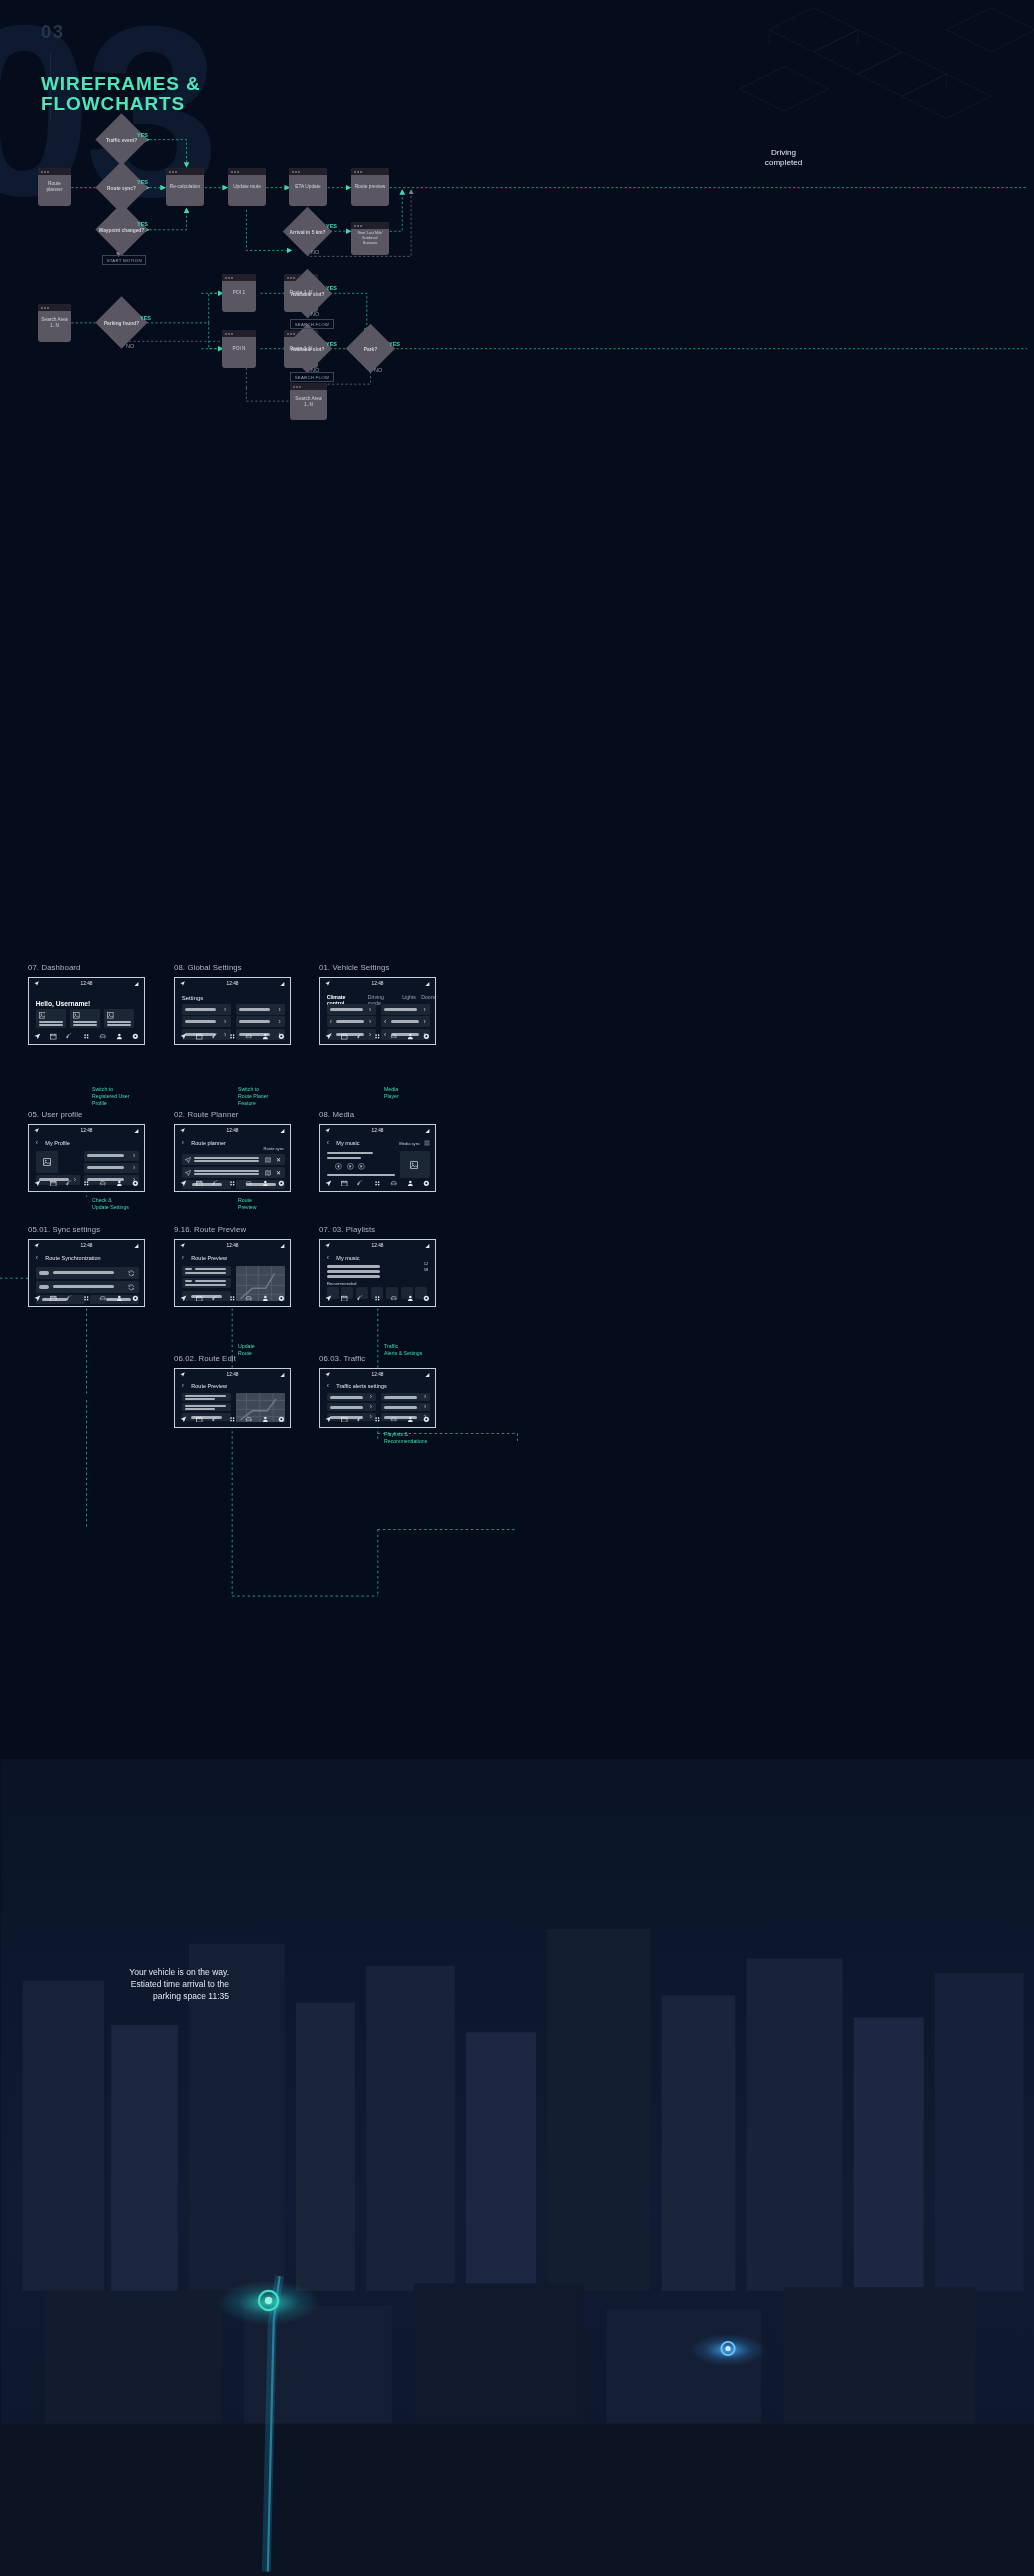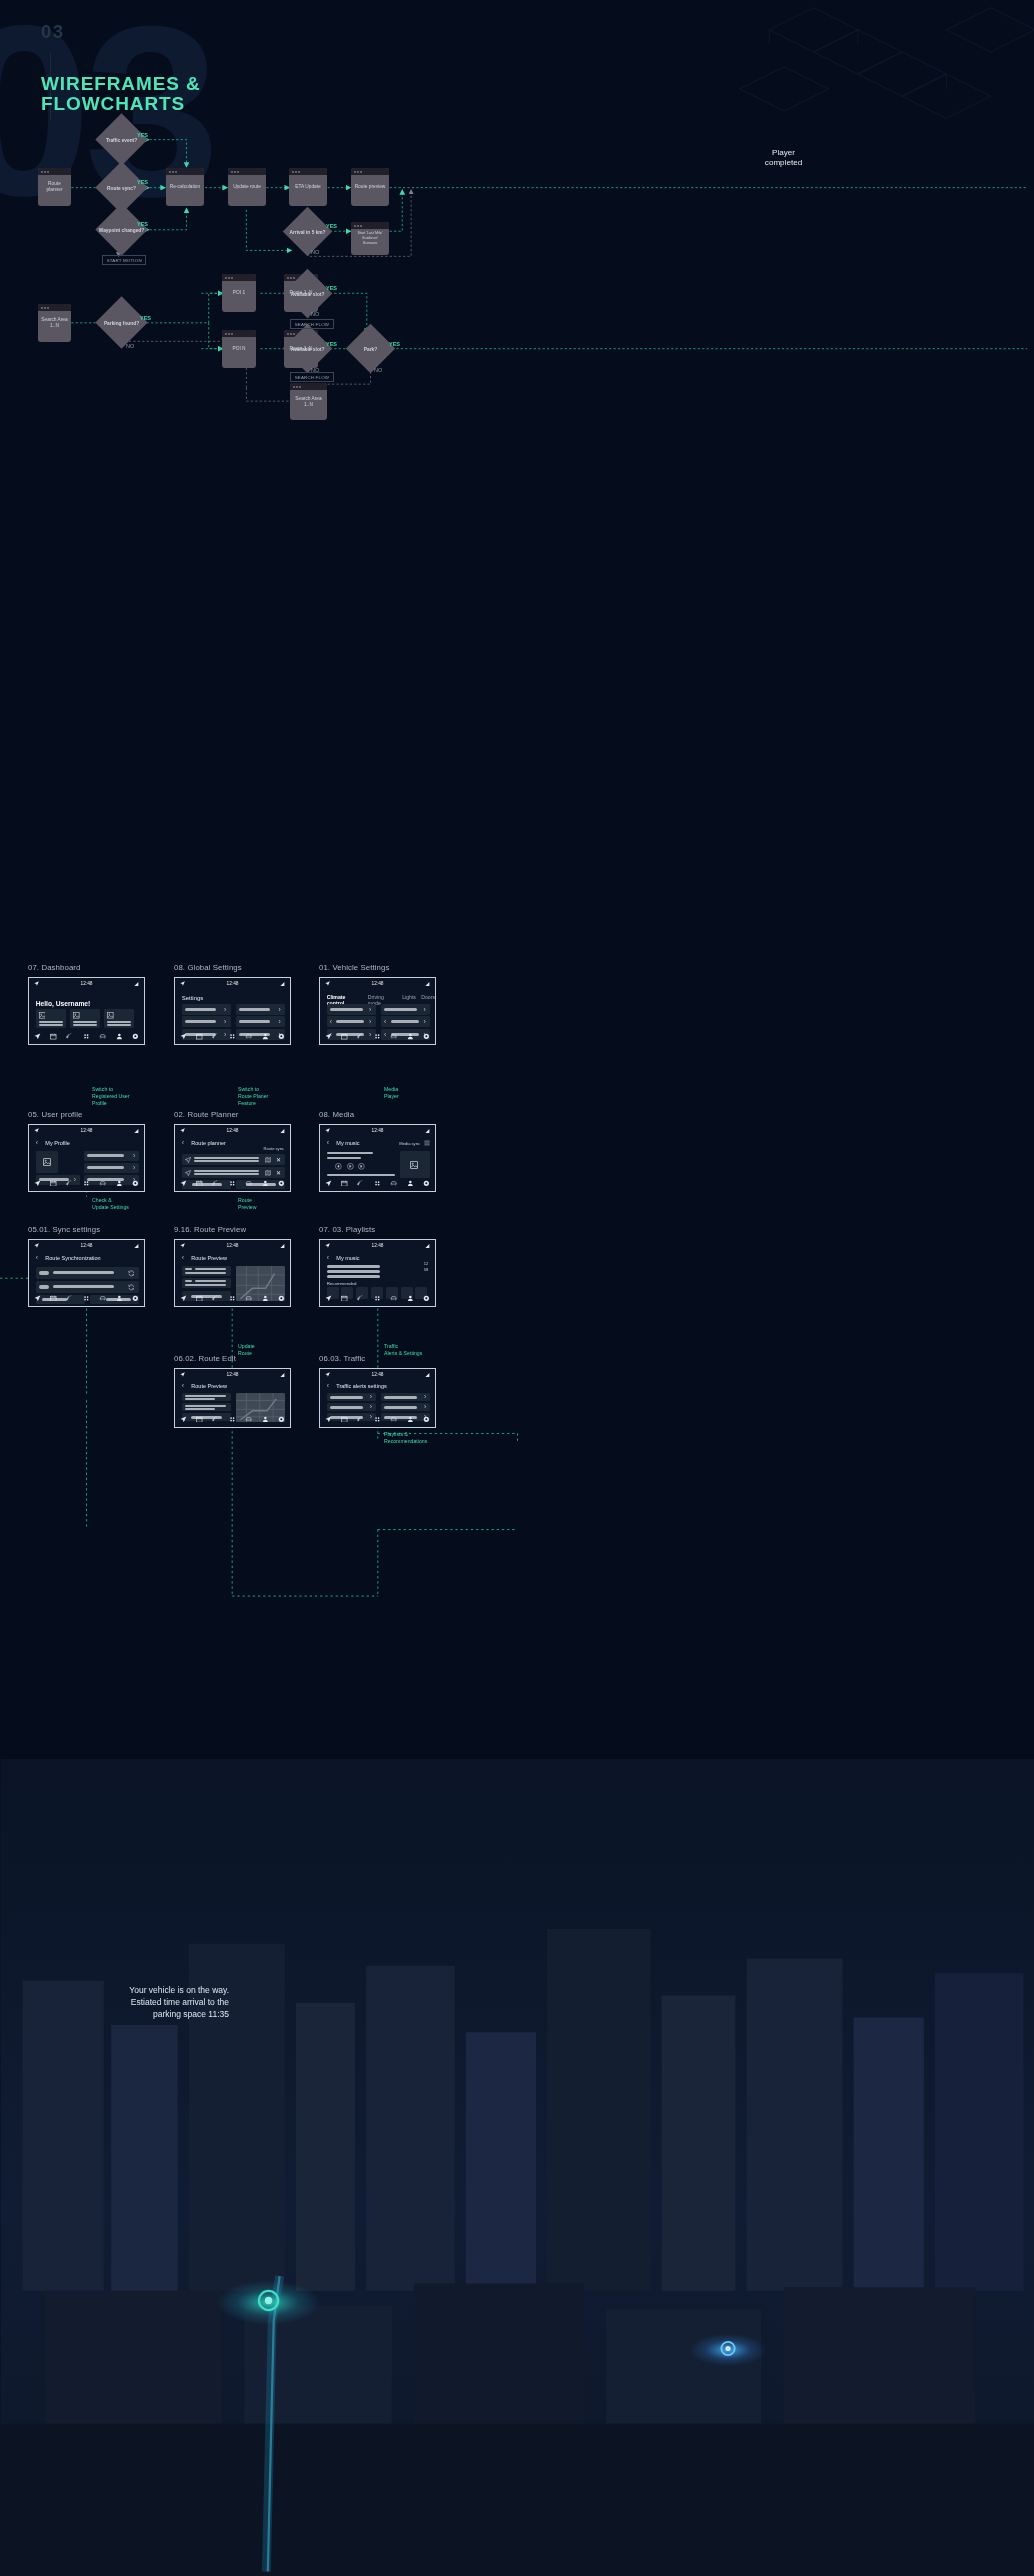--- a/index.html
+++ b/index.html
@@ -271,21 +271,21 @@
     <div class="diamond" style="left:290px;top:214px;width:35px;height:35px;transform:rotate(45deg);">
       <div class="dlabel" style="transform:translate(-50%,-50%) rotate(-45deg);">Arrival in 5 km?</div>
     </div>
 
     <span class="yeslbl" style="left:137px;top:132px;">YES</span>
     <span class="yeslbl" style="left:137px;top:179px;">YES</span>
     <span class="yeslbl" style="left:137px;top:221px;">YES</span>
     <span class="yeslbl" style="left:326px;top:223px;">YES</span>
     <span class="nolbl" style="left:311px;top:249px;">NO</span>
     <div class="tagbox" style="left:102px;top:255px;">START MOTION</div>
-    <div class="journey" style="left:739px;top:148px;width:89px;white-space:pre-line;"><span>Player
+    <div class="journey" style="left:739px;top:148px;width:89px;white-space:pre-line;"><span>Driving
 completed</span></div>
 
     <div class="node" style="left:38px;top:304px;width:33px;height:38px;">
       <div class="bar">
           <i></i>
           <i></i>
           <i></i>
         </div>
       <span>Search Area 1..N</span>
     </div>
@@ -1190,21 +1190,21 @@
       <path d="M360 1100 L368 760 L378 700" stroke="#1f6f92" stroke-width="12" opacity=".35" fill="none"></path>
       <path d="M362 1100 L370 760 L378 700" stroke="#39c6e0" stroke-width="3" opacity=".5" fill="none"></path>
 
       <ellipse cx="363" cy="736" rx="70" ry="30" fill="url(#glow1)"></ellipse>
       <circle cx="363" cy="733" r="13" fill="none" stroke="#3de0c4" stroke-width="3"></circle>
       <circle cx="363" cy="733" r="5" fill="#8ff4e3"></circle>
       <ellipse cx="985" cy="800" rx="52" ry="22" fill="url(#glow2)"></ellipse>
       <circle cx="985" cy="798" r="9" fill="none" stroke="#6cc8ff" stroke-width="2.5"></circle>
       <circle cx="985" cy="798" r="3.5" fill="#cfeaff"></circle>
     </svg>
-    <div class="city-msg" style="left:44px;top:225px;width:185px;">
+    <div class="city-msg" style="left:44px;top:207px;width:185px;">
       <div>Your vehicle is on the way.</div>
       <div>Estiated time arrival to the</div>
       <div>parking space 11:35</div>
     </div>
   </div>
 
 </div>
 
 
 </body></html>

